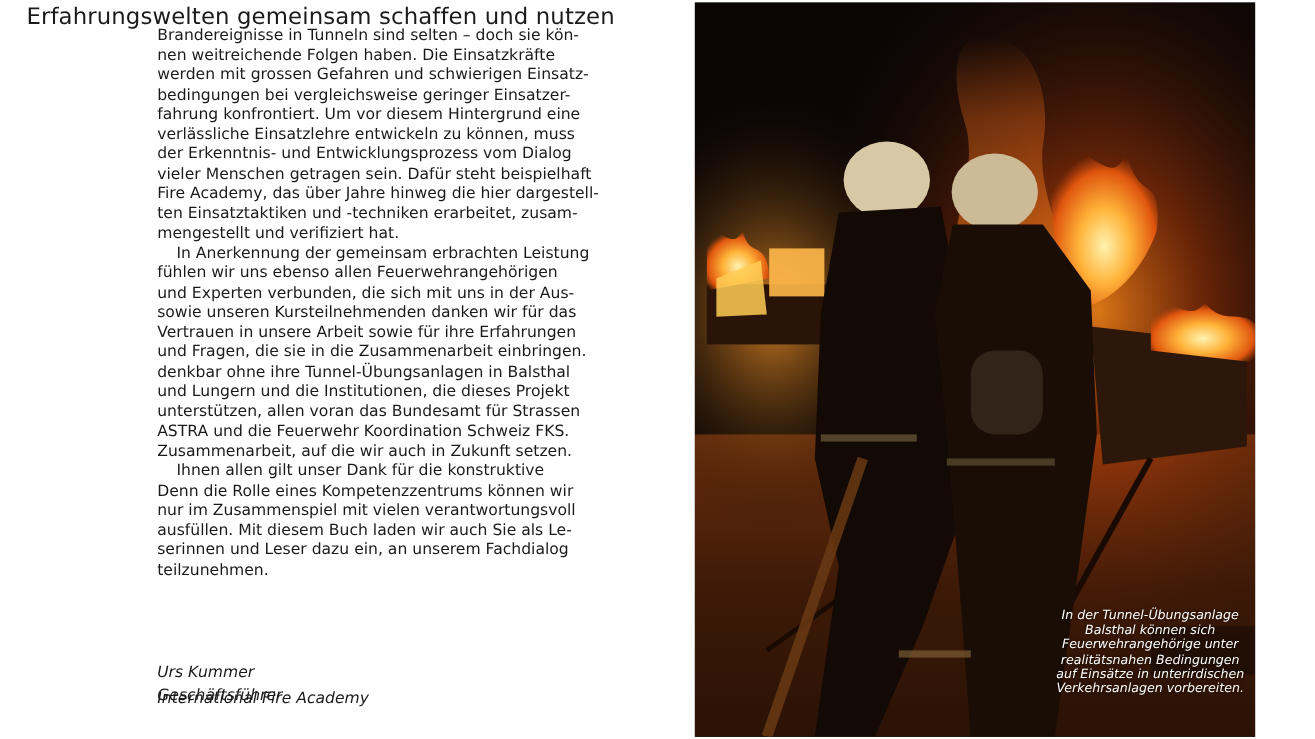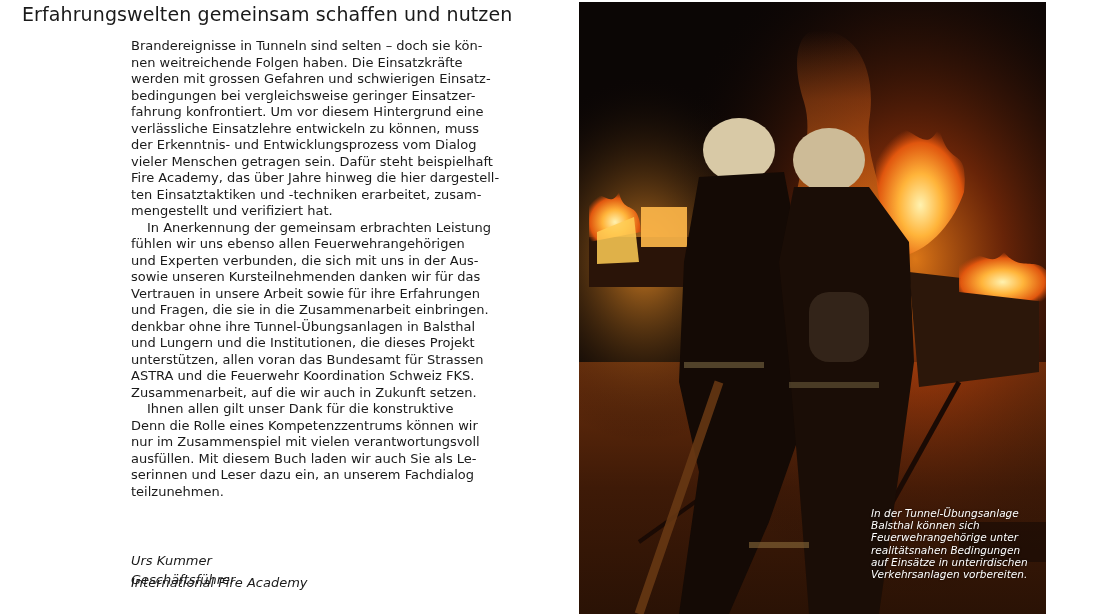--- a/index.html
+++ b/index.html
@@ -22,21 +22,21 @@
       font-size: 19px;
       font-weight: normal;
       letter-spacing: 0.1px;
       margin: 0;
       white-space: nowrap;
       color: #1a1a1a;
     }
     .body-column {
       position: absolute;
       left: 131px;
-      top: 38px;
+      top: 22px;
       width: 380px;
       font-size: 13px;
       line-height: 16.5px;
       color: #1a1a1a;
     }
     .body-column .line {
       display: block;
       white-space: nowrap;
       height: 16.5px;
     }
@@ -69,20 +69,21 @@
     .photo-caption {
       position: absolute;
       left: 871px;
       top: 507px;
       width: 175px;
       font-style: italic;
       font-size: 10.5px;
       line-height: 12.2px;
       color: #ffffff;
       text-shadow: 0 0 2px rgba(0,0,0,0.6);
+      text-align: center;
     }
     .photo-caption .line {
       display: block;
       white-space: nowrap;
     }
   </style>
 </head>
 <body>
 
 <h1 class="page-title">Erfahrungswelten gemeinsam schaffen und nutzen</h1>

